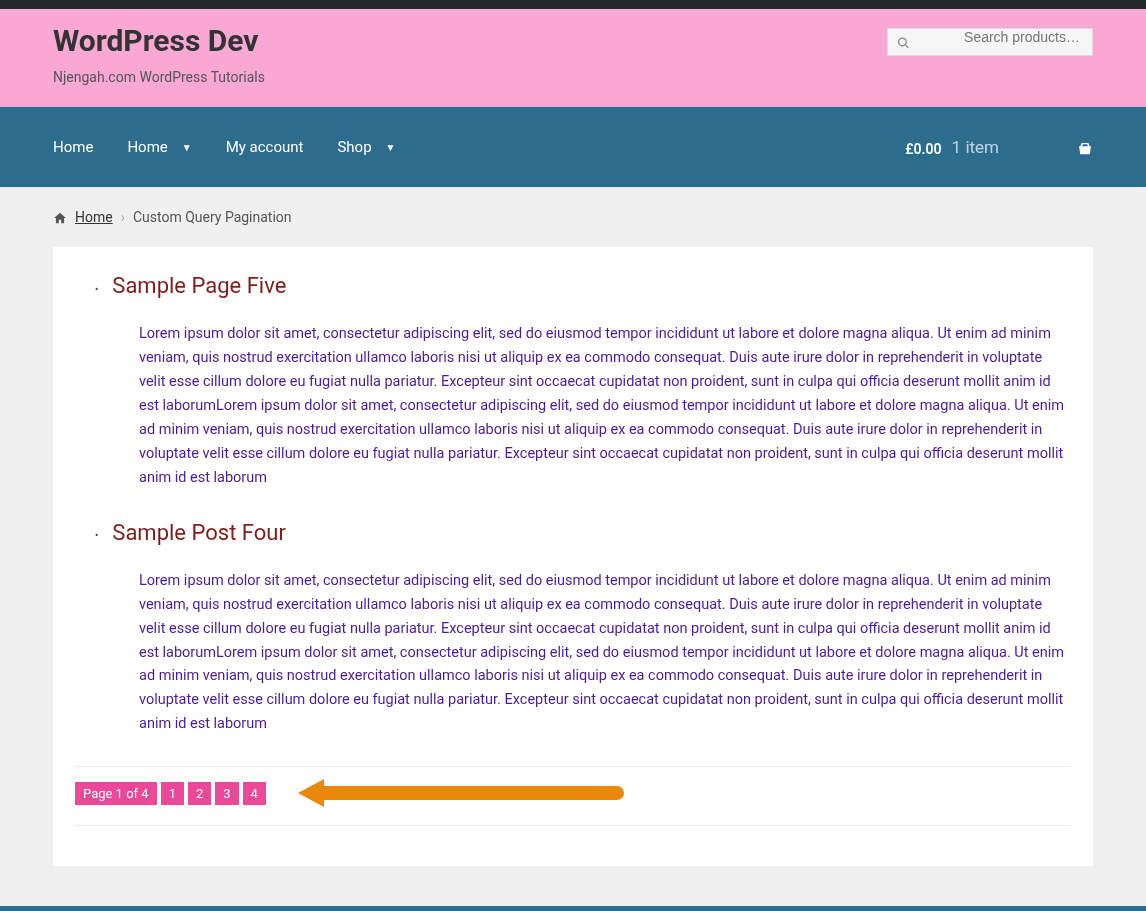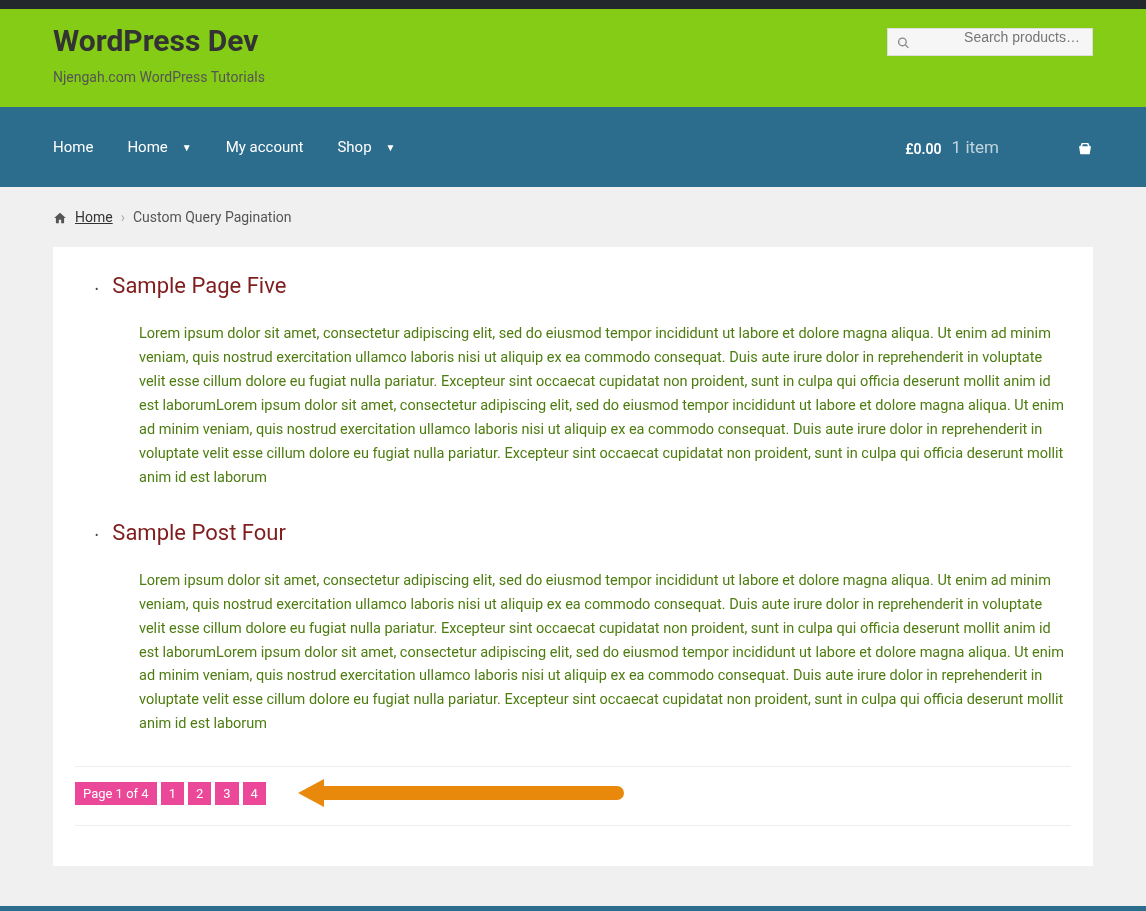--- a/index.html
+++ b/index.html
@@ -1,18 +1,18 @@
 <!DOCTYPE html>
 <html><head>
 <meta charset="utf-8">
 <style>
 * { margin:0; padding:0; box-sizing:border-box; }
 body { font-family:-apple-system,BlinkMacSystemFont,"Segoe UI",Roboto,sans-serif; background:#f0f0f0; color:#333; }
 .topbar { height:9px; background:#23282d; }
-.header-wrap { background:#84cc16; }
+.header-wrap { background:#f9a8d4; }
 .header { max-width:1040px; margin:0 auto; padding:14px 0 22px; display:flex; align-items:flex-start; justify-content:space-between; }
 .site-title { font-size:30px; font-weight:700; color:#333; line-height:1.2; }
 .site-tag { font-size:14px; color:#555; margin-top:10px; }
 .search-box { position:relative; margin-top:4px; }
 .search-box input { width:206px; padding:0 12px 10px 32px; border:1px solid #ddd; background:#f6f6f6; font-size:14px; color:#777;text-align:right; }
 .search-box .sicon { position:absolute; left:10px; top:50%; transform:translateY(-50%); color:#888; }
 .nav-wrap { background:#2c6c8c; }
 .nav { max-width:1040px; margin:0 auto; display:flex; align-items:center; justify-content:space-between; height:80px; }
 .nav-left { display:flex; gap:34px; align-items:center; }
 .nav-item { color:#fff; font-size:15px; display:flex; align-items:center; gap:14px; cursor:pointer; }
@@ -22,21 +22,21 @@
 .cart .basket { margin-left:68px; }
 .bc-wrap { max-width:1040px; margin:0 auto; padding:22px 0; display:flex; align-items:center; gap:8px; font-size:14px; color:#555; }
 .bc-wrap a { color:#333; text-decoration:underline; }
 .bc-sep { color:#aaa; }
 .content-wrap { max-width:1040px; margin:0 auto; padding-bottom:40px; }
 .content { background:#fff; padding:26px 22px 40px; }
 ul.posts { list-style:none; }
 ul.posts > li { margin-left:20px; }
 ul.posts > li::before { content:"•"; color:#444; margin-right:10px; font-size:10px; vertical-align:middle; }
 .post-title { display:inline; color:#7f1d1d; font-size:22px; font-weight:400; }
-.post-body { font-size:14.5px; color:#4d7c0f; line-height:1.65; margin:24px 0 30px 44px; }
+.post-body { font-size:14.5px; color:#4c1d95; line-height:1.65; margin:24px 0 30px 44px; }
 .pagination-row { display:flex; align-items:center; margin-top:12px; border-top:1px solid #eee; border-bottom:1px solid #eee; padding:12px 0 18px; gap:4px; }
 .page-box { background:#ec4899; color:#fff; padding:4px 8px; font-size:13px; }
 .arrow-annot { display:flex; align-items:center; margin-left:28px; }
 .arrow-head { width:0; height:0; border-top:14px solid transparent; border-bottom:14px solid transparent; border-right:26px solid #e8890c; }
 .arrow-shaft { width:300px; height:14px; background:#e8890c; border-radius:0 8px 8px 0; }
 .footer-bar { height:26px; background:#2c6c8c; margin-top:0; }
 svg { display:inline-block; vertical-align:middle; }
 </style>
 </head>
 <body>

